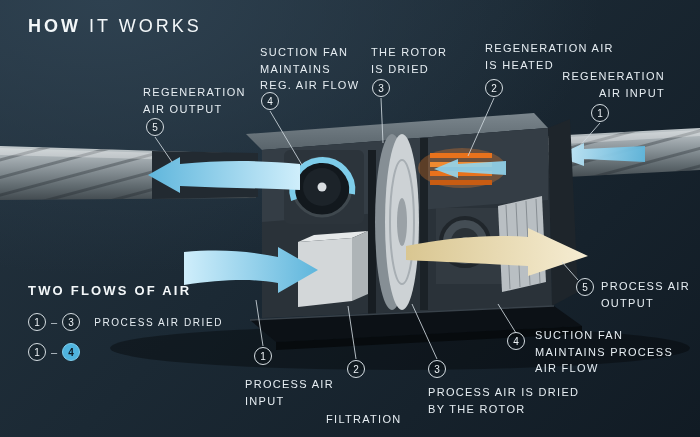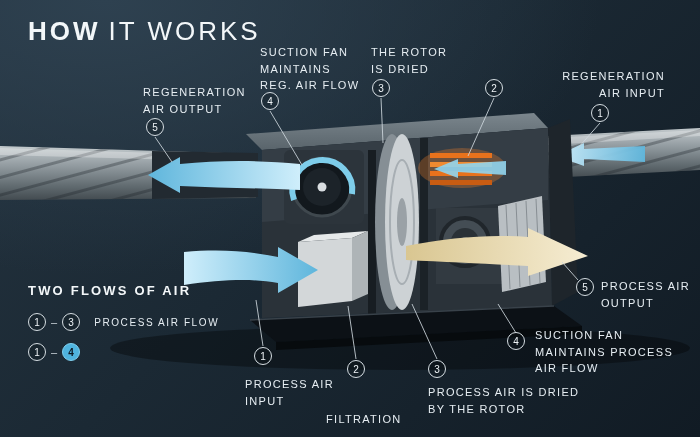--- a/index.html
+++ b/index.html
@@ -10,21 +10,21 @@
   }
   .stage{
     position:relative;width:700px;height:437px;
     background:
       radial-gradient(900px 500px at 15% 0%, #2e4150 0%, rgba(46,65,80,0) 55%),
       linear-gradient(135deg,#24333f 0%, #1b2934 45%, #111b24 100%);
   }
   .stage svg{position:absolute;left:0;top:0;}
   .title{
     position:absolute;left:28px;top:16px;margin:0;
-    font-size:26px;letter-spacing:3px;color:#f3f7f9;font-weight:300;
+    font-size:18px;letter-spacing:3px;color:#f3f7f9;font-weight:300;
     white-space:nowrap;
   }
   .title .b{font-weight:700;margin-right:8px;}
   .label{
     position:absolute;
     font-size:11px;letter-spacing:1.3px;line-height:1.5;
     color:#e6edf2;white-space:pre-line;text-transform:uppercase;
   }
   .label.r{text-align:right;}
   .badge{
@@ -199,20 +199,22 @@
     <span class="b">HOW</span><span>IT WORKS</span>
   </h1>
 
   <div class="label" style="left:143px;top:84px;">REGENERATION
 AIR OUTPUT</div>
   <div class="label" style="left:260px;top:44px;">SUCTION FAN
 MAINTAINS
 REG. AIR FLOW</div>
   <div class="label" style="left:371px;top:44px;">THE ROTOR
 IS DRIED</div>
+  <div class="label" style="left:485px;top:40px;">REGENERATION AIR
+IS HEATED</div>
   <div class="label r" style="left:555px;top:68px;width:110px;">REGENERATION
 AIR INPUT</div>
   <div class="label" style="left:601px;top:278px;">PROCESS AIR
 OUTPUT</div>
   <div class="label" style="left:535px;top:327px;">SUCTION FAN
 MAINTAINS PROCESS
 AIR FLOW</div>
   <div class="label" style="left:428px;top:384px;">PROCESS AIR IS DRIED
 BY THE ROTOR</div>
   <div class="label" style="left:326px;top:386px;margin-top:25px;">FILTRATION</div>
@@ -229,21 +231,21 @@
   <div class="badge" style="left:428px;top:360px;">3</div>
   <div class="badge" style="left:347px;top:360px;">2</div>
   <div class="badge" style="left:254px;top:347px;">1</div>
 
   <div class="legend">
     <div class="legend-title">TWO FLOWS OF AIR</div>
     <div class="legend-row">
       <span class="badge">1</span>
       <span class="dash">–</span>
       <span class="badge">3</span>
-      <span class="legend-label">PROCESS AIR FLOW</span>
+      <span class="legend-label">PROCESS AIR DRIED</span>
     </div>
     <div class="legend-row">
       <span class="badge">1</span>
       <span class="dash">–</span>
       <span class="badge blue">4</span>
     </div>
   </div>
 
 </div>
 

